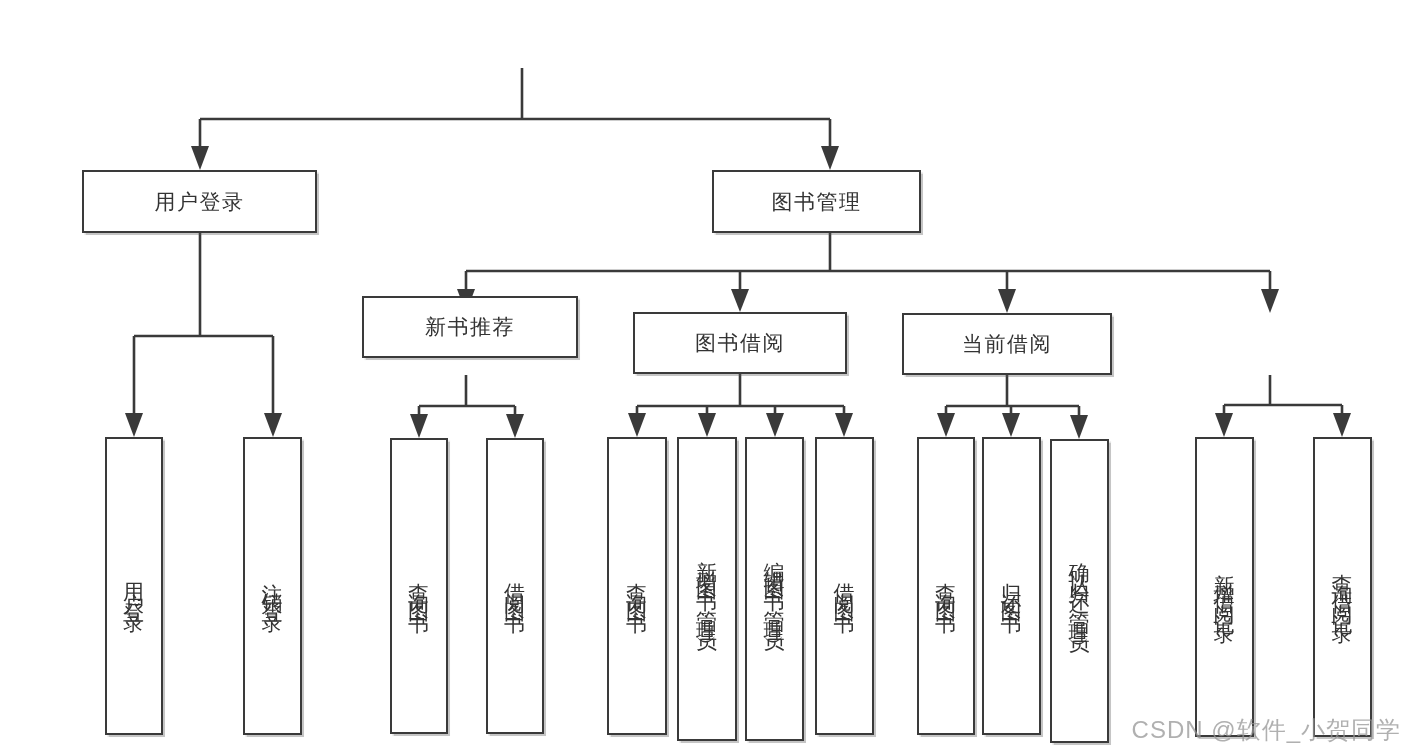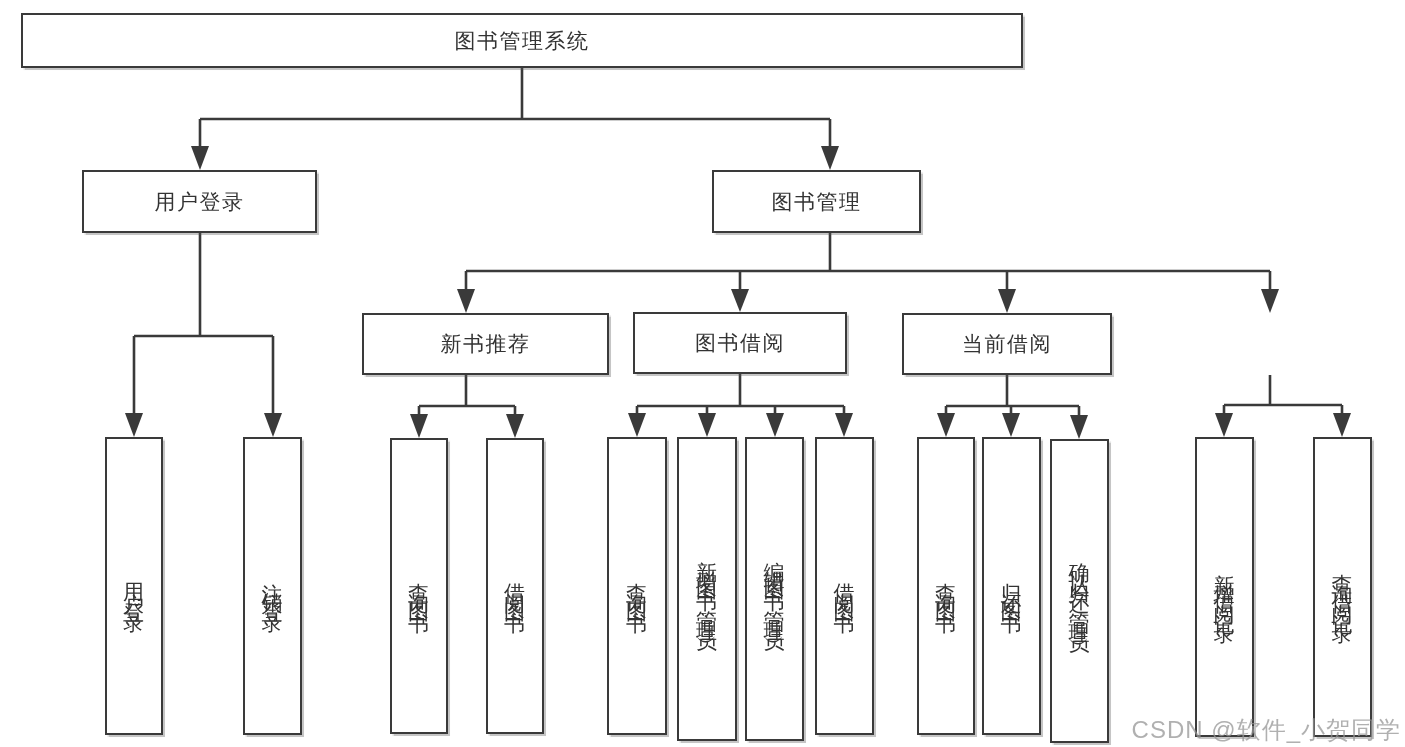--- a/index.html
+++ b/index.html
@@ -89,32 +89,29 @@
       <polygon points="766,413 784,413 775,437"></polygon>
       <polygon points="835,413 853,413 844,437"></polygon>
       <polygon points="937,413 955,413 946,437"></polygon>
       <polygon points="1002,413 1020,413 1011,437"></polygon>
       <polygon points="1070,415 1088,415 1079,439"></polygon>
       <polygon points="1215,413 1233,413 1224,437"></polygon>
       <polygon points="1333,413 1351,413 1342,437"></polygon>
     </g>
   </svg>
 
-  <div class="node h" style="left:21px; top:13px; width:1002px; height:55px">
-    <span>图书管理系统</span>
-  </div>
 
   <div class="node h" style="left:82px; top:170px; width:235px; height:63px">
     <span>用户登录</span>
   </div>
   <div class="node h" style="left:712px; top:170px; width:209px; height:63px">
     <span>图书管理</span>
   </div>
 
-  <div class="node h" style="left:362px; top:313px; width:247px; height:62px">
+  <div class="node h" style="left:362px; top:296px; width:216px; height:62px">
     <span>新书推荐</span>
   </div>
   <div class="node h" style="left:633px; top:312px; width:214px; height:62px">
     <span>图书借阅</span>
   </div>
   <div class="node h" style="left:902px; top:313px; width:210px; height:62px">
     <span>当前借阅</span>
   </div>
 
   <div class="node v" style="left:105px; top:437px; width:58px; height:298px">

